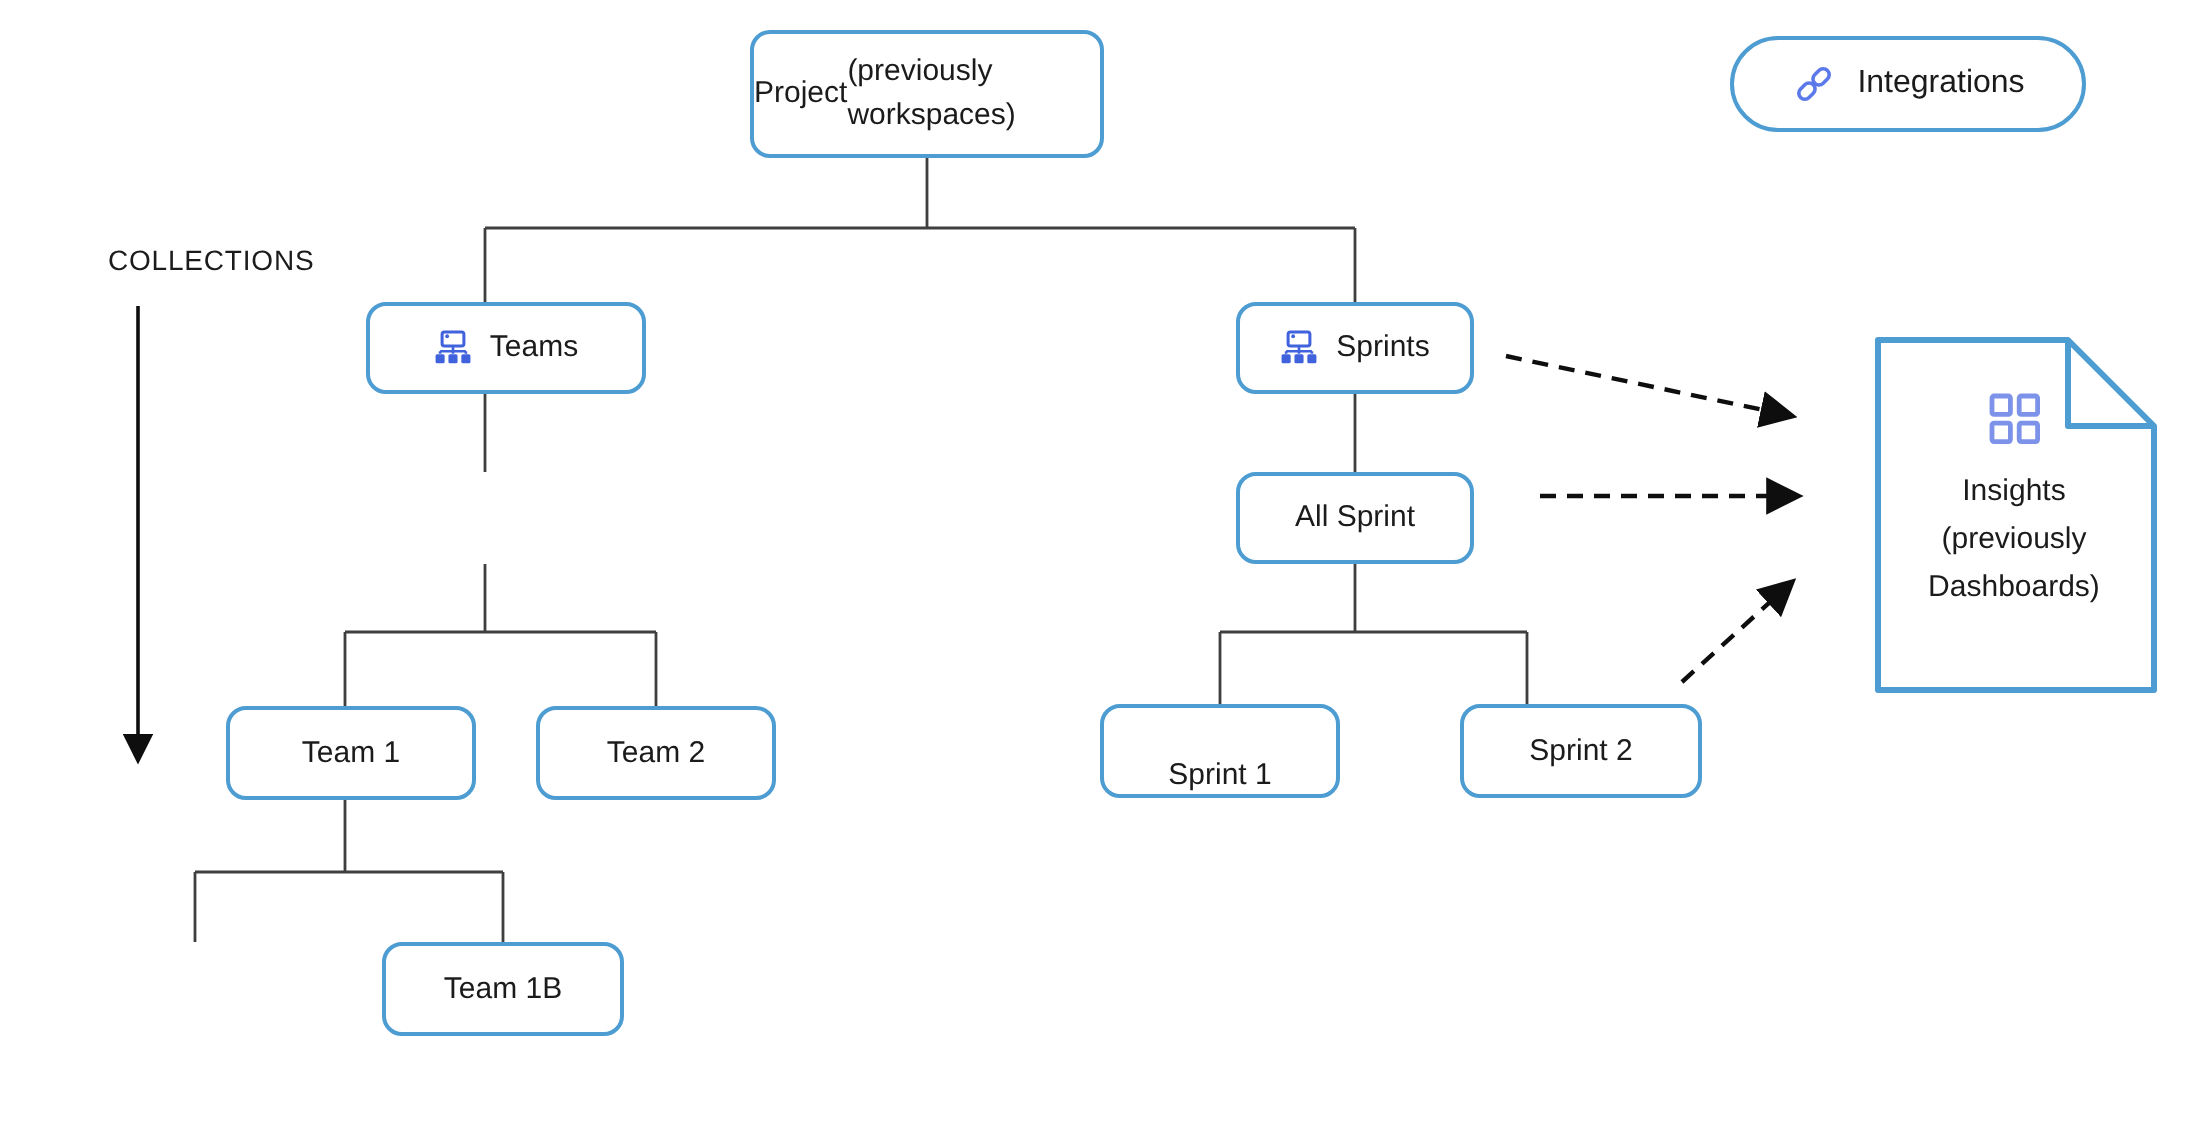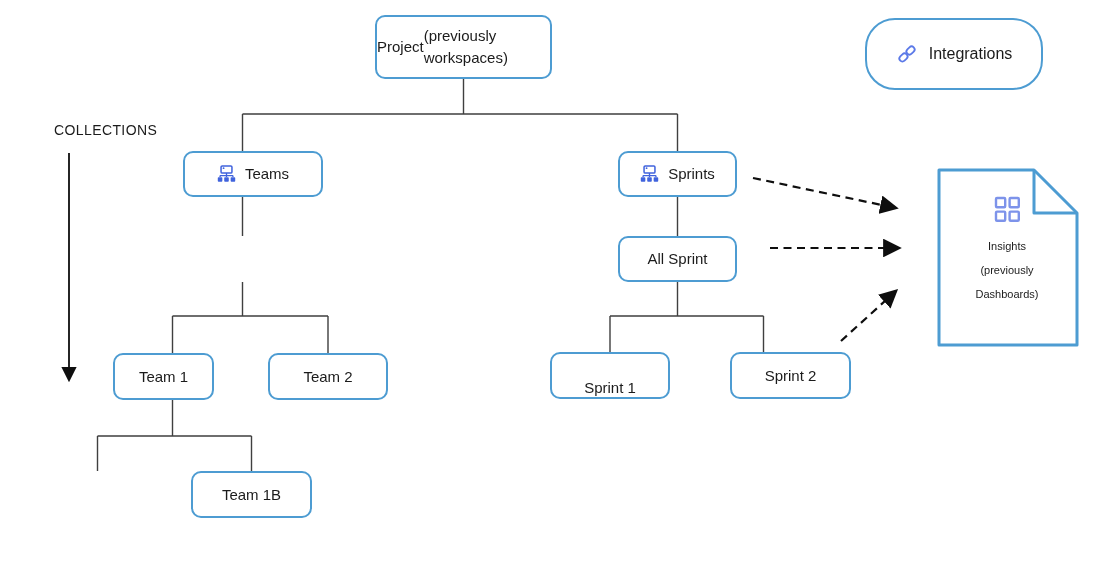--- a/index.html
+++ b/index.html
@@ -55,28 +55,28 @@
     font-size: 15px;
     line-height: 1.2;
     box-sizing: border-box;
     color: var(--text);
   }
   .node-project  { left: 375px; top: 15px;  width: 177px; height: 64px; flex-direction: row; gap: 0; line-height: 22px; }
   .node-teams    { left: 183px; top: 151px; width: 140px; height: 46px; }
   .node-sprints  { left: 618px; top: 151px; width: 119px; height: 46px; }
   .node-all-teams   { left: 183px; top: 236px; width: 119px; height: 46px; }
   .node-all-sprints { left: 618px; top: 236px; width: 119px; height: 46px; }
-  .node-team1    { left: 113px; top: 353px; width: 101px; height: 47px; }
+  .node-team1    { left: 113px; top: 353px; width: 125px; height: 47px; }
   .node-team2    { left: 268px; top: 353px; width: 120px; height: 47px; }
   .node-sprint1  { left: 550px; top: 352px; width: 120px; height: 47px; align-items: flex-end; }
   .node-sprint2  { left: 703px; top: 352px; width: 121px; height: 47px; margin-left: 27px; }
   .node-team1a   { left: 38px;  top: 471px; width: 119px; height: 47px; }
   .node-team1b   { left: 191px; top: 471px; width: 121px; height: 47px; }
   .node-integrations {
-    left: 865px; top: 18px; width: 178px; height: 72px;
+    left: 865px; top: 18px; width: 178px; height: 48px;
     border-radius: 30px; gap: 11px; font-size: 16px;
   }
   .icon { display: inline-flex; align-items: center; justify-content: center; }
 
   .collections-label {
     position: absolute;
     left: 22px; top: 122px;
     font-size: 14px;
     letter-spacing: 0.4px;
     color: var(--text);
@@ -99,21 +99,21 @@
   .insights-content {
     position: absolute;
     left: 937px; top: 196px; width: 140px;
     display: flex;
     flex-direction: column;
     align-items: center;
     text-align: center;
     gap: 2px;
   }
   .insights-content .grid-wrap { margin-bottom: 10px; }
-  .insights-line { font-size: 11px; line-height: 22px; color: var(--text); }
+  .insights-line { font-size: 15px; line-height: 22px; color: var(--text); }
 
   .sitemap-stroke { stroke: var(--icon-sitemap); fill: none; }
   .sitemap-fill   { fill: var(--icon-sitemap); }
   .grid-stroke    { stroke: var(--icon-grid); fill: none; }
   .link-stroke    { stroke: var(--icon-link); fill: none; }
 </style>
 </head>
 <body>
 
 <div class="canvas">

